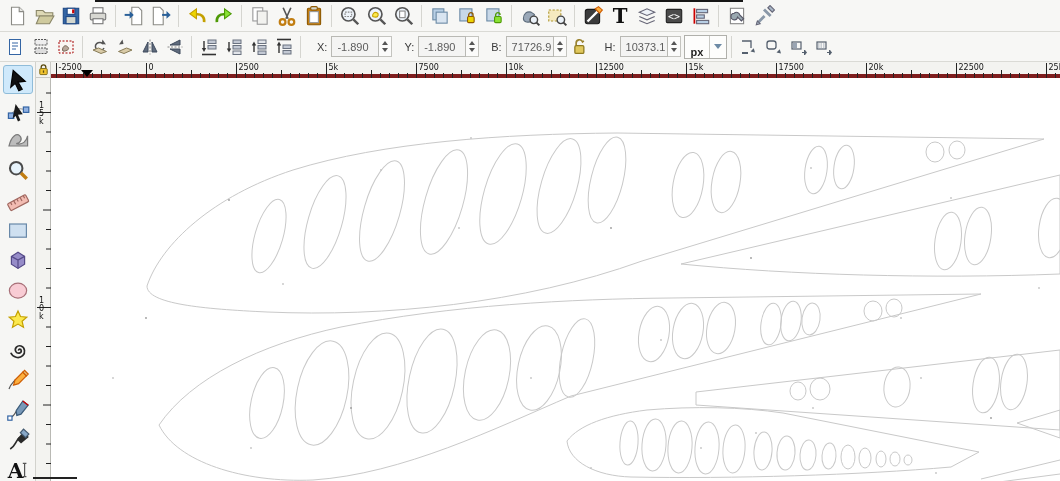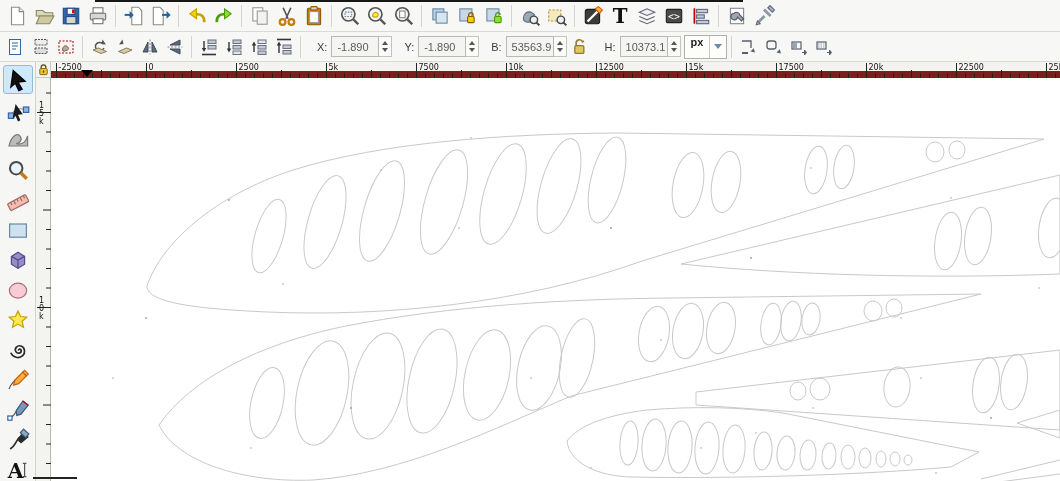--- a/index.html
+++ b/index.html
@@ -21,37 +21,37 @@
   .fieldgrp { display:flex; align-items:center; margin-left:6px; flex:0 0 auto; }
   .fieldlbl { color:#3a3a3a; margin:0 4px 0 6px; }
   .spinfield { width:48px; height:21px; background:#f4f4f3; border:1px solid #b9b9b4; color:#5c5c5c;
     display:flex; align-items:center; padding-left:5px; }
   .spin { width:13px; height:21px; border:1px solid #c4c4bf; border-left:none; background:#fbfbfa;
     display:flex; flex-direction:column; align-items:center; justify-content:center; gap:3px; }
   .spin i { width:0; height:0; border-left:3.5px solid transparent; border-right:3.5px solid transparent; }
   .spin .up { border-bottom:4px solid #555; }
   .spin .dn { border-top:4px solid #555; }
   .lockbtn { width:18px; height:20px; margin:0 4px; display:flex; align-items:center; justify-content:center; }
-  .combo { height:24px; margin-left:3px; border:1px solid #b0b0ab; background:#fdfdfc; display:flex; align-items:flex-start; }
+  .combo { height:24px; margin-left:3px; border:1px solid #b0b0ab; background:#fdfdfc; display:flex; align-items:flex-end; }
   .combo .val { padding:0 6px; font-weight:bold; color:#222; }
   .combo .arrow { width:17px; height:100%; border-left:1px solid #c9c9c4; display:flex; align-items:center; justify-content:center; }
   .combo .arrow i { width:0; height:0; border-left:4px solid transparent; border-right:4px solid transparent; border-top:5px solid #6d8aa5; }
 
   
   #main-row { flex:1 1 auto; display:flex; min-height:0; }
   #toolbox { width:36px; background:#f6f6f4; border-right:1px solid #d2d2cd; display:flex; flex-direction:column; align-items:center; padding-top:3px; overflow:hidden; }
   .toolbtn { width:30px; height:29px; display:flex; align-items:center; justify-content:center; border-radius:3px; margin-bottom:1px; flex:0 0 auto; }
   .toolbtn svg { width:24px; height:24px; display:block; }
   .toolbtn.active { background:#cfe9fb; border:1px solid #8fbcd9; }
 
   #right-col { flex:1 1 auto; display:flex; flex-direction:column; min-width:0; }
   #ruler-row { height:16px; display:flex; flex:0 0 auto; }
   #ruler-corner { width:15px; height:16px; background:#f3f3f0; border-right:1px solid #c9c9c4; border-bottom:1px solid #c9c9c4; display:flex; align-items:center; justify-content:center; }
   #ruler-corner svg { width:13px; height:13px; }
-  #h-ruler { flex:1; background:#f3f3f0; border-bottom:7px solid #7f1d1d; }
+  #h-ruler { flex:1; background:#f3f3f0; border-bottom:4px solid #7f1d1d; }
   #canvas-row { flex:1; display:flex; min-height:0; }
   #v-ruler { width:15px; background:#f3f3f0; border-right:1px solid #b9b9b4; flex:0 0 auto; }
   #canvas { flex:1; background:#ffffff; position:relative; overflow:hidden; }
   #canvas svg { display:block; }
   .rulertext { font-family:"DejaVu Sans",sans-serif; }
 
   
   #top-strip { position:absolute; left:95px; top:0; width:648px; height:2px; background:#161616; z-index:9; }
   #bottom-strip { position:absolute; left:33px; top:477px; width:44px; height:2px; background:#222; z-index:9; }
 </style>
@@ -345,21 +345,21 @@
     <span class="fieldgrp">
       <span class="fieldlbl">Y:</span>
       <span class="spinfield">-1.890</span>
       <span class="spin">
           <i class="up"></i>
           <i class="dn"></i>
         </span>
     </span>
     <span class="fieldgrp">
       <span class="fieldlbl">B:</span>
-      <span class="spinfield">53563.9</span>
+      <span class="spinfield">71726.9</span>
       <span class="spin">
           <i class="up"></i>
           <i class="dn"></i>
         </span>
     </span>
     <span class="lockbtn">
       <svg viewBox="0 0 14 14">
         <path d="M4 6V4.2A2.6 2.6 0 019 3l1-.8" fill="none" stroke="#9a8330" stroke-width="1.3"></path>
         <rect x="3" y="6" width="7" height="6" rx="1" fill="#e0c85e" stroke="#8f7a20"></rect>
       </svg>

